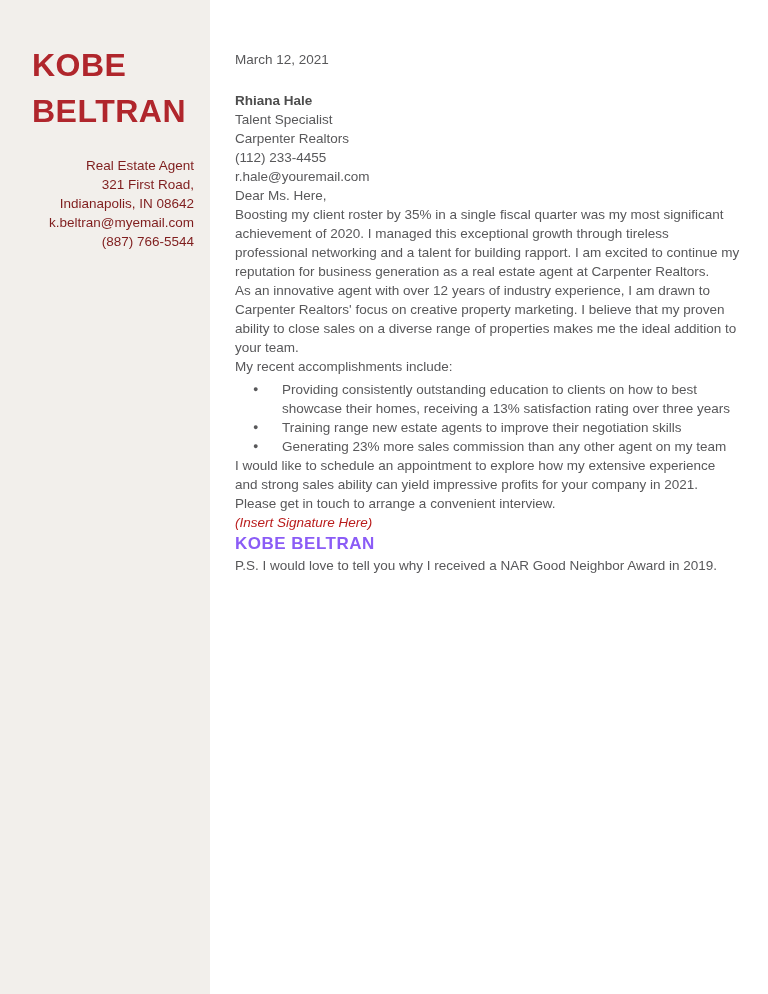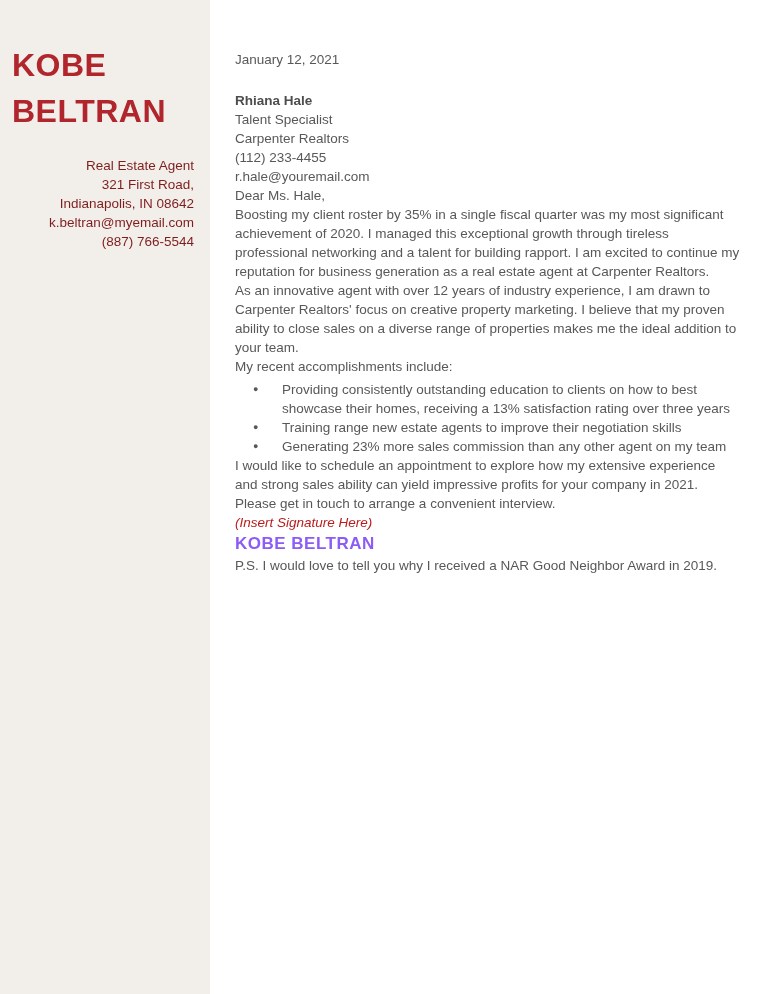--- a/index.html
+++ b/index.html
@@ -14,21 +14,21 @@
     overflow: hidden;
   }
 
   
   .sidebar {
     position: absolute;
     left: 0; top: 0;
     width: 210px;
     height: 994px;
     background: #f2efeb;
-    padding: 42px 16px 0 12px;
+    padding: 42px 16px 0 32px;
   }
   .candidate-name {
     margin: 0;
     font-size: 32px;
     line-height: 46px;
     font-weight: 700;
     letter-spacing: 0.5px;
     color: #b0262c;
   }
   .candidate-name .name-line { display: block; }
@@ -105,31 +105,31 @@
       <div>Real Estate Agent</div>
       <div>321 First Road,</div>
       <div>Indianapolis, IN 08642</div>
       <div>k.beltran@myemail.com</div>
       <div>(887) 766-5544</div>
     </div>
   </aside>
 
   <main class="letter">
 
-    <p class="date">January 12, 2021</p>
+    <p class="date">March 12, 2021</p>
 
     <div class="recipient-block">
       <div class="recipient-name">Rhiana Hale</div>
       <div>Talent Specialist</div>
       <div>Carpenter Realtors</div>
       <div>(112) 233-4455</div>
       <div>r.hale@youremail.com</div>
     </div>
 
-    <p class="salutation">Dear Ms. Hale,</p>
+    <p class="salutation">Dear Ms. Here,</p>
 
     <p class="para-1">Boosting my client roster by 35% in a single fiscal quarter was my most significant achievement of 2020. I managed this exceptional growth through tireless professional networking and a talent for building rapport. I am excited to continue my reputation for business generation as a real estate agent at Carpenter Realtors.</p>
 
     <p class="para-2">As an innovative agent with over 12 years of industry experience, I am drawn to Carpenter Realtors' focus on creative property marketing. I believe that my proven ability to close sales on a diverse range of properties makes me the ideal addition to your team.</p>
 
     <p class="accomplishments-intro">My recent accomplishments include:</p>
 
     <ul class="bullet-list">
       <li class="bullet-item">
         <span class="bullet-dot">●</span>

